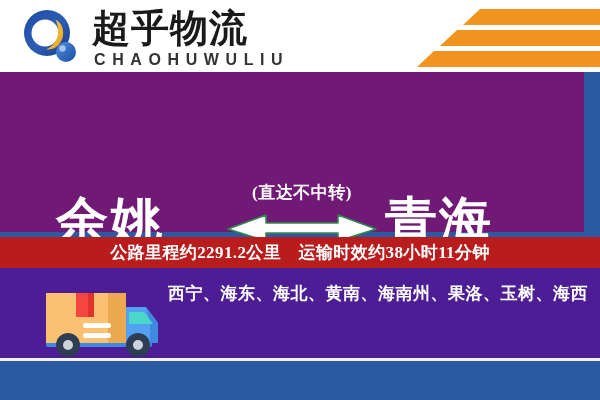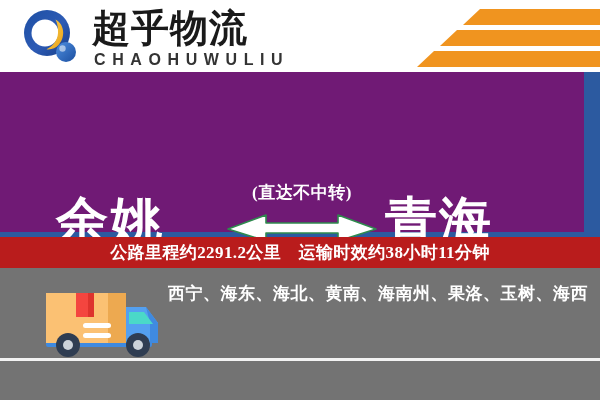--- a/index.html
+++ b/index.html
@@ -150,22 +150,22 @@
     font-size: 17px;
     color: #ffffff;
     letter-spacing: 0.4px;
     white-space: nowrap;
   }
 
   
   .lower {
     position: absolute;
     left: 0; top: 268px;
-    width: 600px; height: 132px;
-    background: #737373;
+    width: 600px; height: 93px;
+    background: #4c1d95;
     overflow: hidden;
   }
   .dest-list {
     position: absolute;
     left: 168px; top: 14px;
     width: 420px;
     font-family: "Liberation Serif", "DejaVu Serif", serif;
     font-weight: bold;
     font-size: 17px;
     line-height: 24px;

